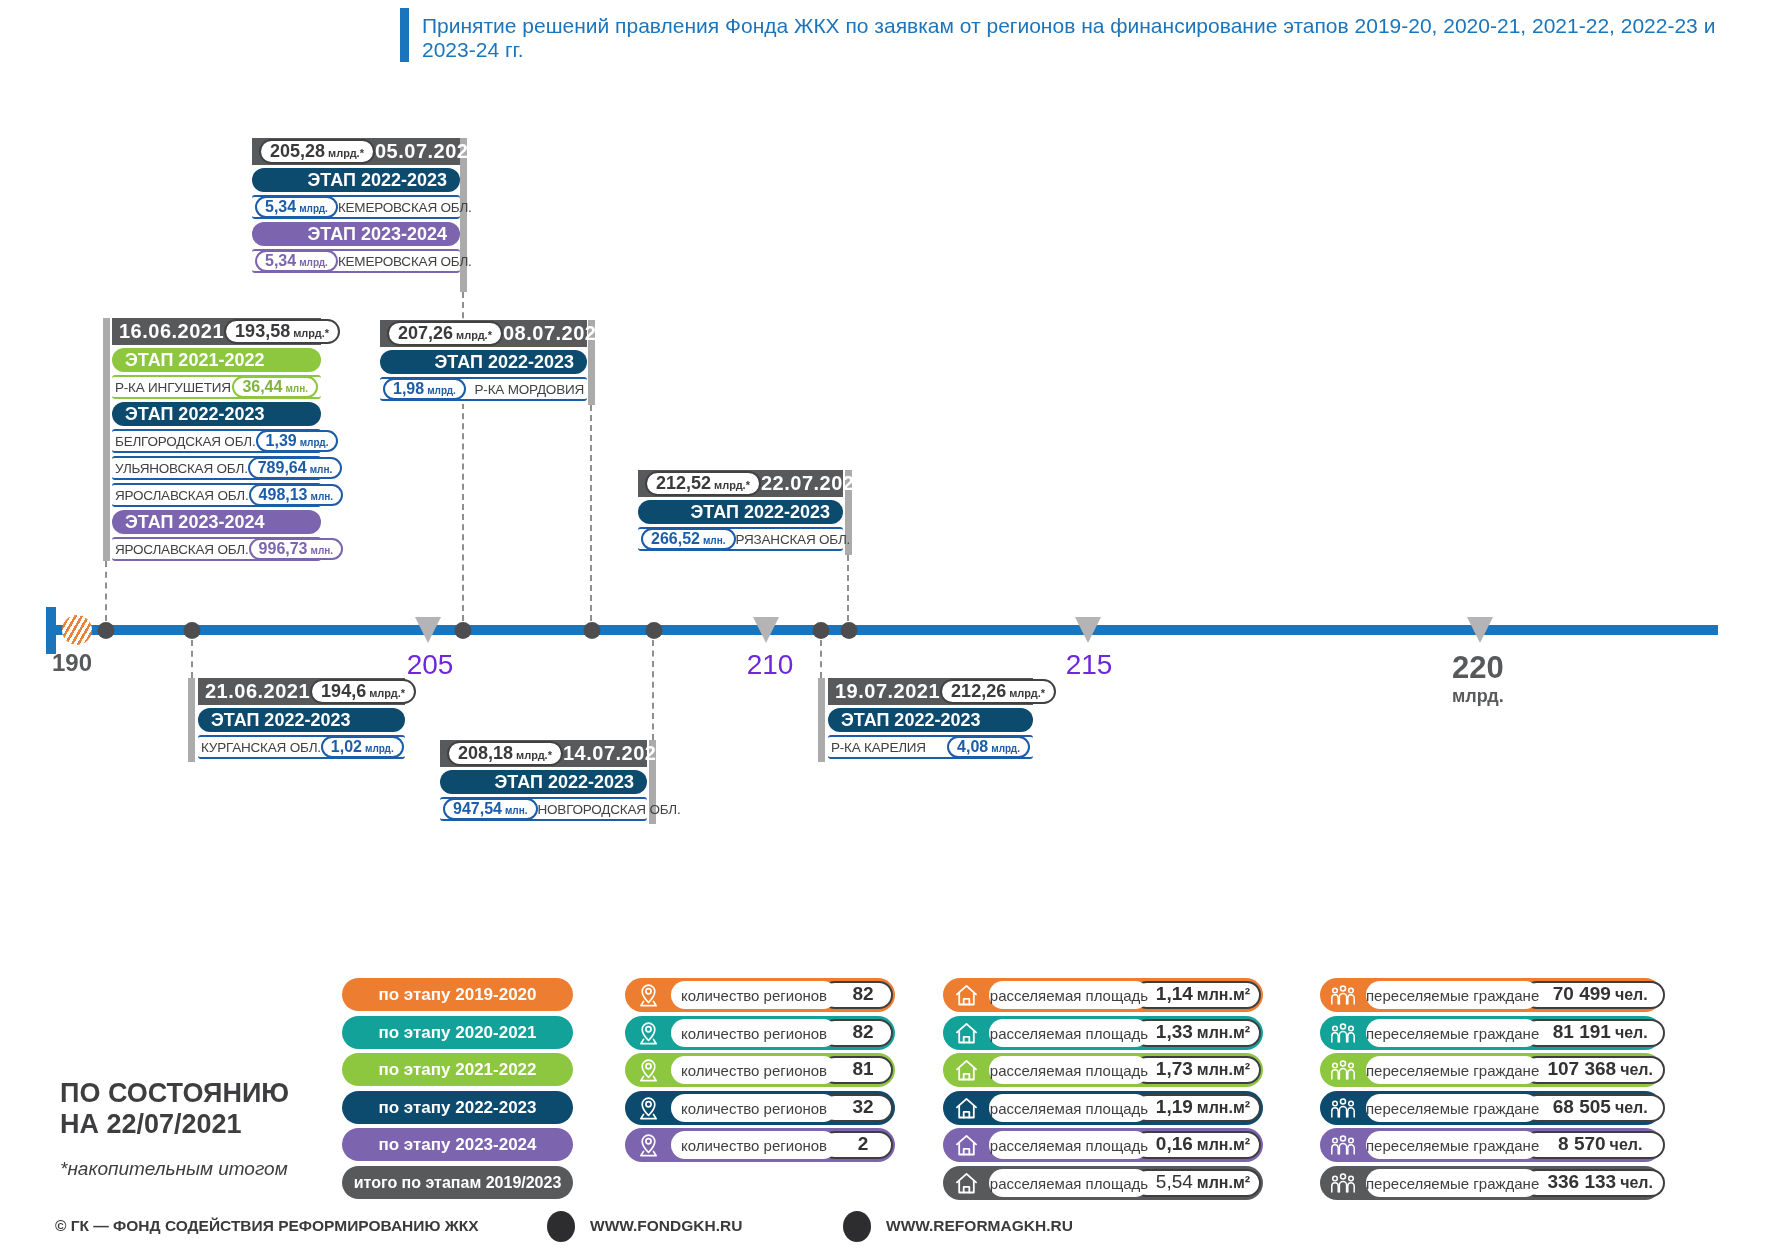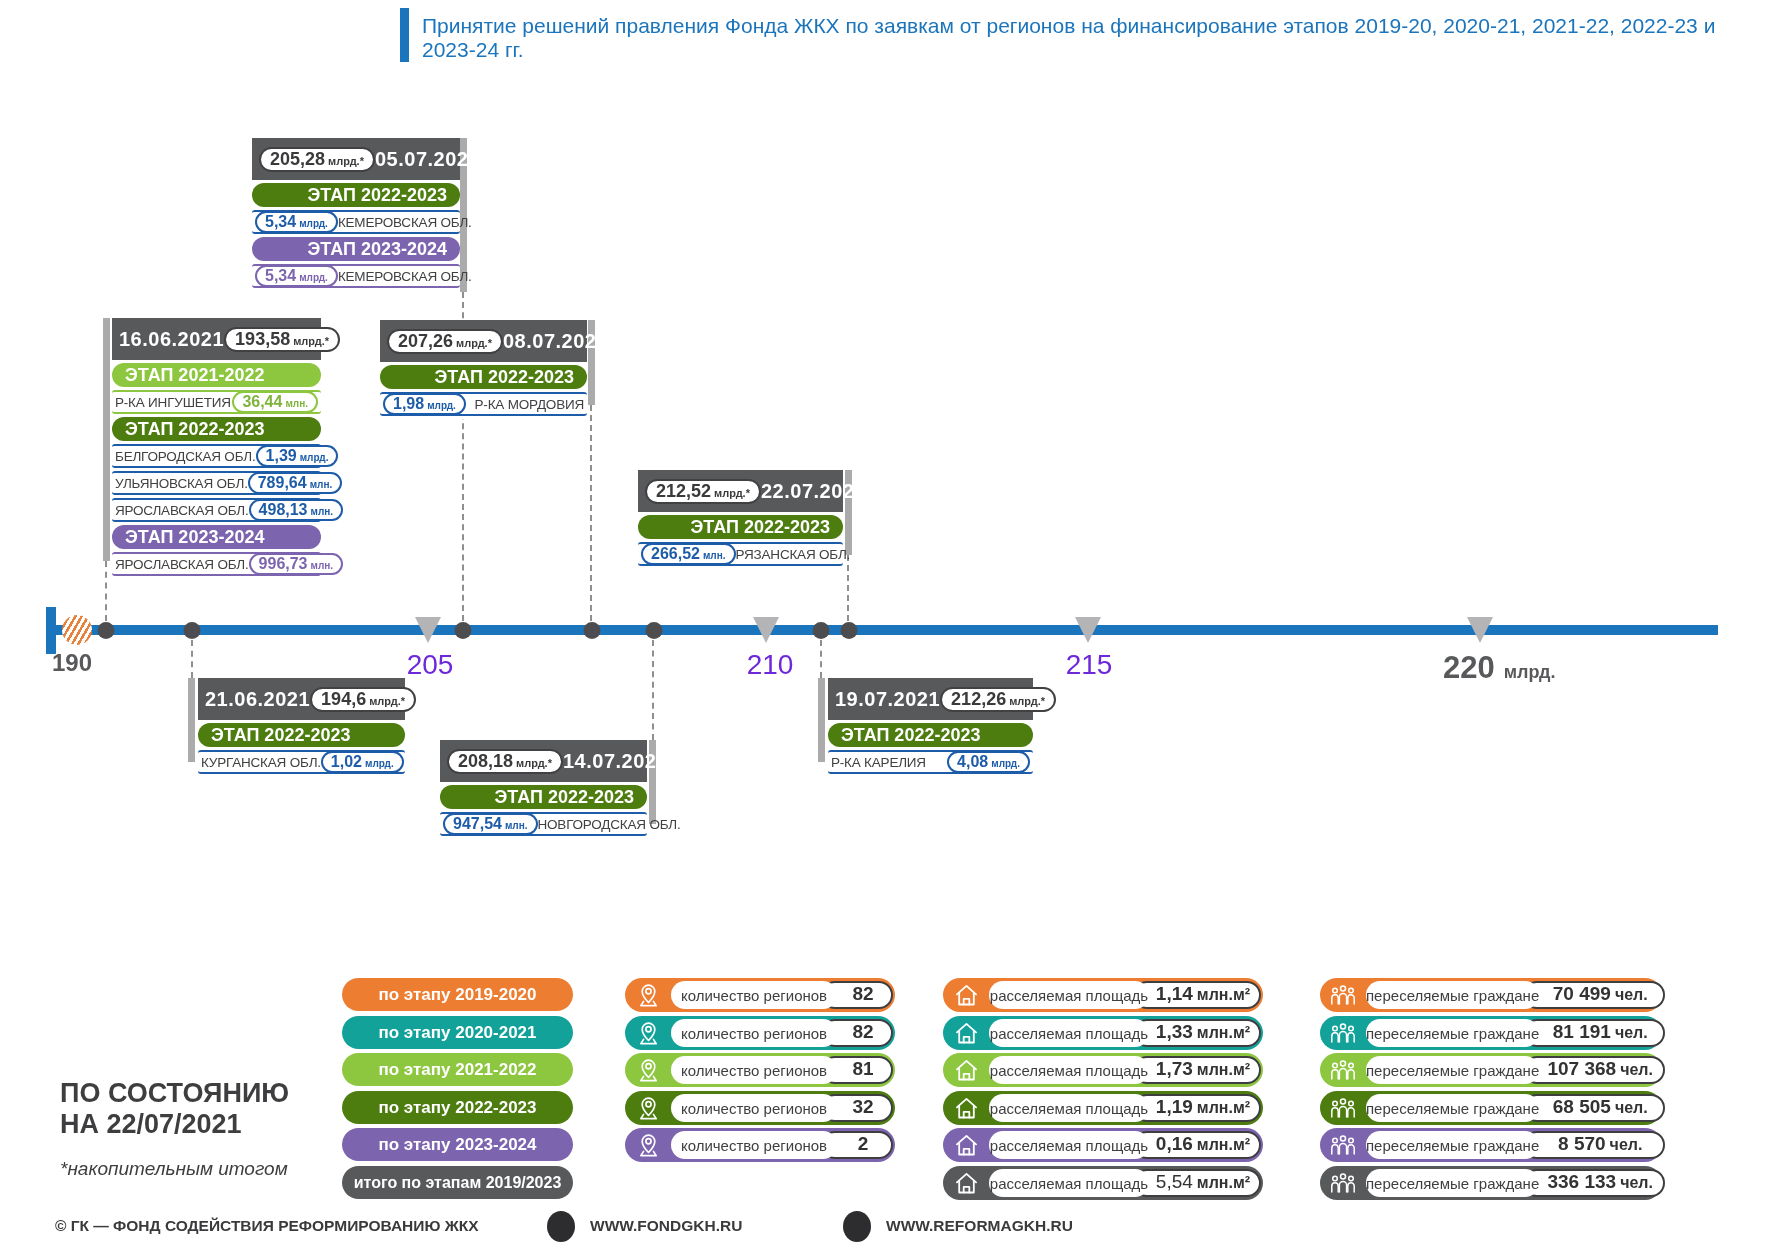--- a/index.html
+++ b/index.html
@@ -17,49 +17,49 @@
   
   .axis{height:10px;background:#1B75BC;}
   .cap{width:10px;height:47px;background:#1B75BC;}
   .break{width:30px;height:30px;border-radius:50%;
          background:repeating-linear-gradient(120deg,#E8823B 0 2.5px,#fff 2.5px 5.5px);}
   .dot{width:17px;height:17px;border-radius:50%;background:#4D4D4F;transform:translateX(-50%);z-index:4;}
   .tri{width:0;height:0;border-left:13px solid transparent;border-right:13px solid transparent;
        border-top:26px solid #B4B4B6;transform:translateX(-50%);z-index:3;}
   .tick{font-size:28px;font-weight:normal;color:#6d28d9;transform:translateX(-50%);z-index:3;}
   .tick190{font-size:24px;font-weight:bold;color:#58595B;z-index:3;}
-  .tick220{display:flex;align-items:baseline;z-index:3;}
+  .tick220{display:flex;align-items:baseline;z-index:3;flex-direction:column;}
   .tick220 .big{font-size:31px;font-weight:bold;color:#58595B;}
   .tick220 .unit{font-size:18px;font-weight:bold;color:#58595B;margin-left:9px;}
   .dash{border-left:2px dashed #8F8F8F;width:0;z-index:1;}
   .connbar{width:7px;background:#ABABAB;z-index:2;}
 
   
   .callout{z-index:5;background:#fff;}
-  .co-header{height:42px;background:#58595B;display:flex;align-items:center;
+  .co-header{height:27px;background:#58595B;display:flex;align-items:center;
              justify-content:space-between;padding:0 7px;margin-bottom:3px;}
   .co-date{color:#fff;font-weight:bold;font-size:20px;letter-spacing:.5px;white-space:nowrap;}
   .total-pill{background:#fff;border:2px solid #414144;border-radius:13px;height:21px;
               display:inline-flex;align-items:baseline;padding:0 9px;white-space:nowrap;}
   .total-pill .n{font-size:18px;font-weight:bold;color:#3A3A3C;}
   .total-pill .u{font-size:11px;font-weight:bold;color:#3A3A3C;margin-left:3px;}
   .stage-bar{height:24px;border-radius:13px;display:flex;align-items:center;margin-bottom:3px;
              color:#fff;font-weight:bold;font-size:18px;padding:0 13px;white-space:nowrap;}
   .stage-bar.ta-r{justify-content:flex-end;}
   .region-row{height:20px;background:#fff;border-top:2px solid;border-bottom:2px solid;border-radius:3px;
               display:flex;align-items:center;justify-content:space-between;margin-bottom:3px;padding:0 3px;}
   .rr-name{font-size:13.5px;color:#414144;letter-spacing:-0.2px;white-space:nowrap;}
   .vpill{background:#fff;border:2px solid;border-radius:12px;height:18px;display:inline-flex;
          align-items:baseline;padding:0 8px;white-space:nowrap;}
   .vpill .n{font-size:16px;font-weight:bold;}
   .vpill .u{font-size:10px;font-weight:bold;margin-left:3px;}
 
   
   .bg-orange{background:#ED7D31}.bg-teal{background:#13A29A}.bg-green{background:#8DC63F}
-  .bg-blue{background:#4d7c0f}.bg-purple{background:#7C64AE}.bg-dgray{background:#58595B}
+  .bg-blue{background:#0c4a6e}.bg-purple{background:#7C64AE}.bg-dgray{background:#58595B}
   .bd-orange{border-color:#ED7D31}.bd-teal{border-color:#13A29A}.bd-green{border-color:#8DC63F}
   .bd-blue{border-color:#1D5CA8}.bd-purple{border-color:#7C64AE}.bd-dgray{border-color:#58595B}
   .tx-blue{color:#1D5CA8}.tx-green{color:#7FB43C}.tx-purple{color:#7C64AE}
 
   
   .status1{font-size:27px;font-weight:bold;color:#3E3E40;line-height:1.15;}
   .statusnote{font-size:19px;font-style:italic;color:#3E3E40;}
   .legend-pill{left:342px;width:231px;height:33px;border-radius:17px;color:#fff;font-weight:bold;
                font-size:17px;display:flex;align-items:center;justify-content:center;white-space:nowrap;}
   .legend-pill.small{font-size:16px;}

